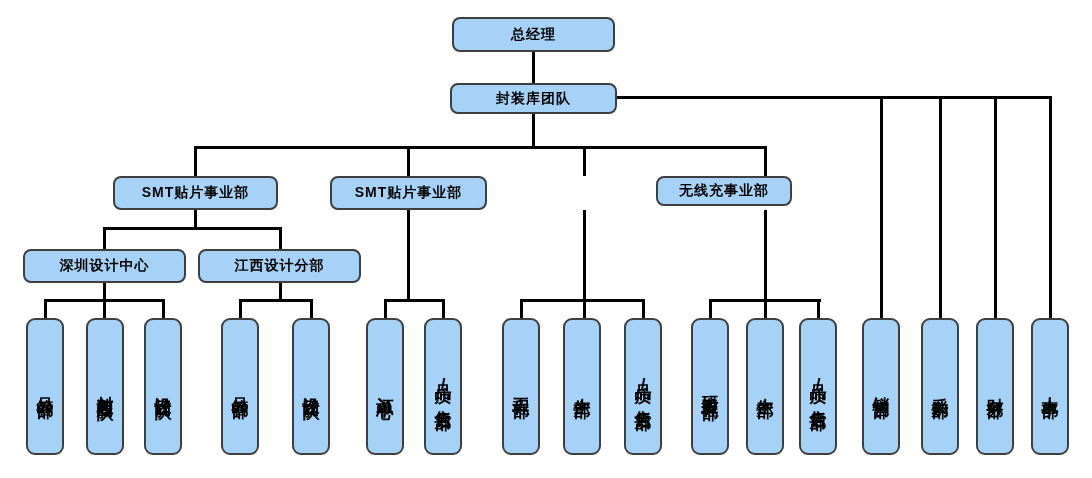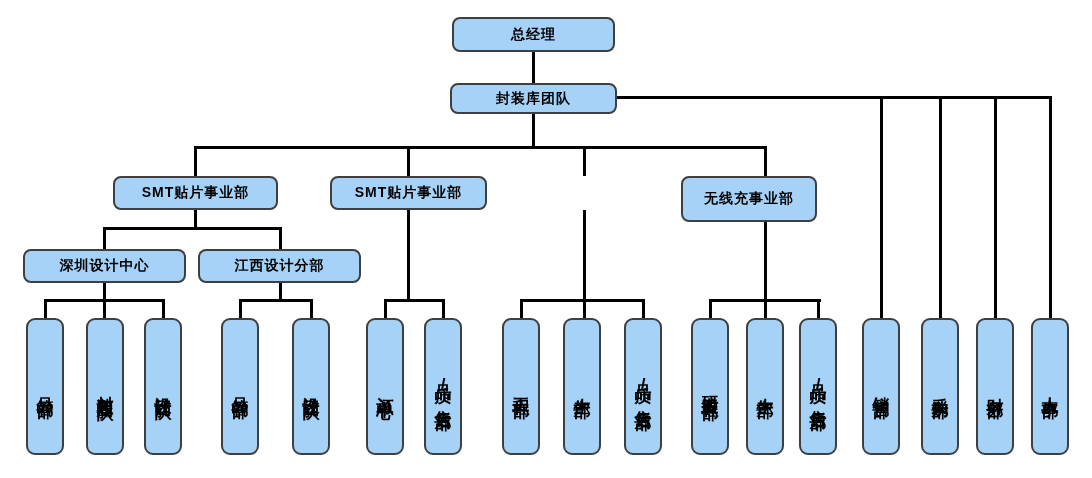--- a/index.html
+++ b/index.html
@@ -92,21 +92,21 @@
   <div class="line vline" style="left:764px;top:210px;height:108px"></div>
   <div class="line hline" style="left:709px;top:299px;width:112px"></div>
   <div class="line vline" style="left:709px;top:299px;height:19px"></div>
   <div class="line vline" style="left:817px;top:299px;height:19px"></div>
 
   <div class="node hbox" style="left:452px;top:17px;width:163px;height:35px">总经理</div>
   <div class="node hbox" style="left:450px;top:83px;width:167px;height:31px">封装库团队</div>
 
   <div class="node hbox" style="left:113px;top:176px;width:165px;height:34px">SMT贴片事业部</div>
   <div class="node hbox" style="left:330px;top:176px;width:157px;height:34px">SMT贴片事业部</div>
-  <div class="node hbox" style="left:681px;top:176px;width:136px;height:46px">无线充事业部</div>
+  <div class="node hbox" style="left:656px;top:176px;width:136px;height:30px">无线充事业部</div>
 
   <div class="node hbox" style="left:23px;top:249px;width:163px;height:34px">深圳设计中心</div>
   <div class="node hbox" style="left:198px;top:249px;width:163px;height:34px">江西设计分部</div>
 
   <div class="node vbox" style="left:26px">品管部</div>
   <div class="node vbox" style="left:86px">封装库团队</div>
   <div class="node vbox" style="left:144px">设计团队</div>
 
   <div class="node vbox" style="left:221px">品管部</div>
   <div class="node vbox" style="left:292px">设计团队</div>

